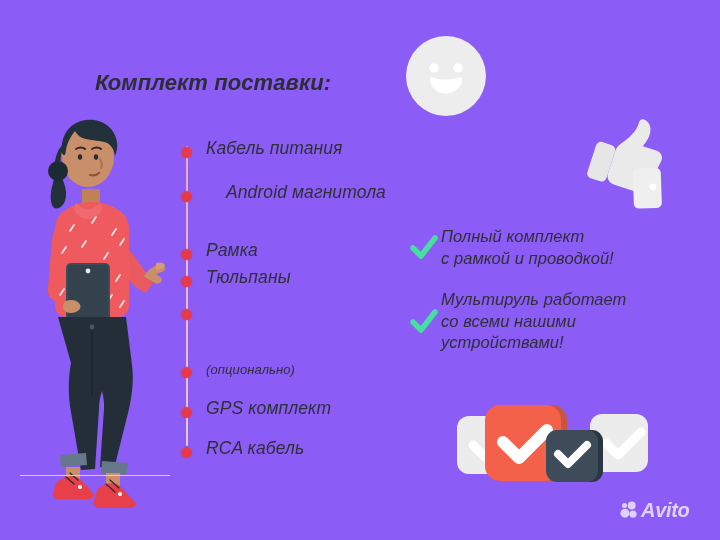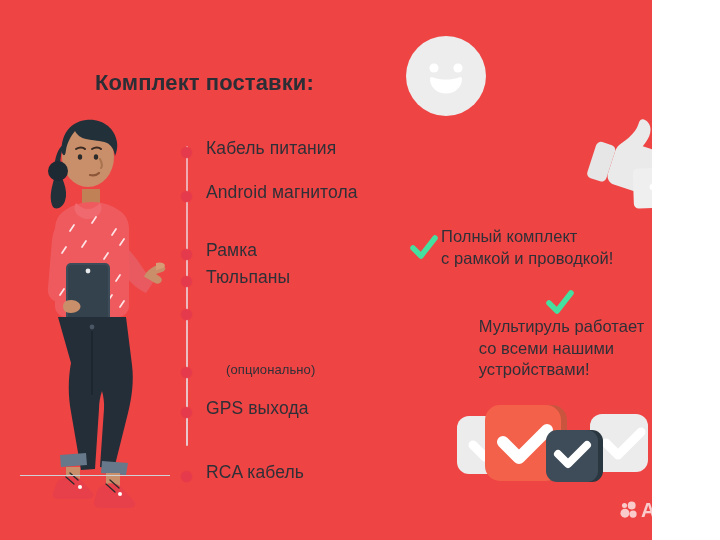--- a/index.html
+++ b/index.html
@@ -2,21 +2,21 @@
 <html><head>
 <meta charset="utf-8">
 <style>
   html,body{margin:0;padding:0;}
   body{
     width:720px;height:540px;
     background:#ffffff;
     font-family:"Liberation Sans","DejaVu Sans",sans-serif;
     overflow:hidden;
   }
-  #stage{position:relative;width:652px;height:540px;background:#ef4444;overflow:hidden;}
+  #stage{position:relative;width:720px;height:540px;background:#8b5cf6;overflow:hidden;font-style:italic;}
 
   
   .deco{position:absolute;}
 
   #smiley{left:404px;top:34px;width:84px;height:84px;}
   #thumb{left:576px;top:112px;width:110px;height:104px;}
   #boxes{left:455px;top:398px;width:195px;height:95px;}
 
   
   #title{
@@ -37,21 +37,21 @@
     width:11px;height:11px;border-radius:50%;
     background:#e53a4c;flex:0 0 auto;margin-left:5px;
     box-shadow:0 0 0 1px rgba(229,58,76,.18);
   }
   .rowtext{margin-left:14px;white-space:nowrap;}
   .lbl{
     font-size:17.5px;color:#2f3037;line-height:20px;letter-spacing:.1px;
   }
   .sub{
     font-size:13px;color:#2f3037;line-height:15px;
-    margin-left:20px;letter-spacing:.1px;
+    margin-left:0;letter-spacing:.1px;
   }
 
   
   #checks{position:absolute;left:410px;top:226px;width:300px;}
   .checkrow{display:flex;align-items:center;margin-bottom:14px;}
   .tick{flex:0 0 auto;width:28px;height:26px;margin-top:1px;}
   .checktext{
     font-size:16.5px;color:#2f3037;line-height:21.5px;
     letter-spacing:.05px;margin-left:3px;
   }
@@ -198,21 +198,21 @@
   <div id="timeline">
     <div id="spine"></div>
 
     <div class="row" style="top:8px;">
       <span class="dot"></span>
       <span class="rowtext">
         <span class="lbl">Кабель питания</span>
       </span>
     </div>
 
-    <div class="row" style="top:52px;">
+    <div class="row" style="top:52px;gap:20px;">
       <span class="dot"></span>
       <span class="rowtext">
         <span class="lbl">Android магнитола</span>
       </span>
     </div>
 
     <div class="row" style="top:110px;">
       <span class="dot"></span>
       <span class="rowtext">
         <span class="lbl">Рамка</span>
@@ -234,45 +234,45 @@
       <span class="dot"></span>
       <span class="rowtext">
         <br>
         <span class="sub">(опционально)</span>
       </span>
     </div>
 
     <div class="row" style="top:268px;">
       <span class="dot"></span>
       <span class="rowtext">
-        <span class="lbl">GPS выхода</span>
-      </span>
-    </div>
-
-    <div class="row" style="top:308px;margin-top:24px;">
+        <span class="lbl">GPS комплект</span>
+      </span>
+    </div>
+
+    <div class="row" style="top:308px;">
       <span class="dot"></span>
       <span class="rowtext">
         <span class="lbl">RCA кабель</span>
       </span>
     </div>
   </div>
 
   <div id="checks">
 
     <div class="checkrow">
       <svg class="tick" viewBox="0 0 28 26">
         <path d="M3 13l8 8L25 3" fill="none" stroke="#45dfa0" stroke-width="5.5" stroke-linecap="round" stroke-linejoin="round"></path>
       </svg>
       <div class="checktext">
         <span>Полный комплект</span><br>
         <span>с рамкой и проводкой!</span>
       </div>
     </div>
 
-    <div class="checkrow" style="margin-top:20px;flex-direction:column;">
+    <div class="checkrow" style="margin-top:20px;">
       <svg class="tick" viewBox="0 0 28 26">
         <path d="M3 13l8 8L25 3" fill="none" stroke="#45dfa0" stroke-width="5.5" stroke-linecap="round" stroke-linejoin="round"></path>
       </svg>
       <div class="checktext">
         <span>Мультируль работает</span><br>
         <span>со всеми нашими</span><br>
         <span>устройствами!</span>
       </div>
     </div>
 

